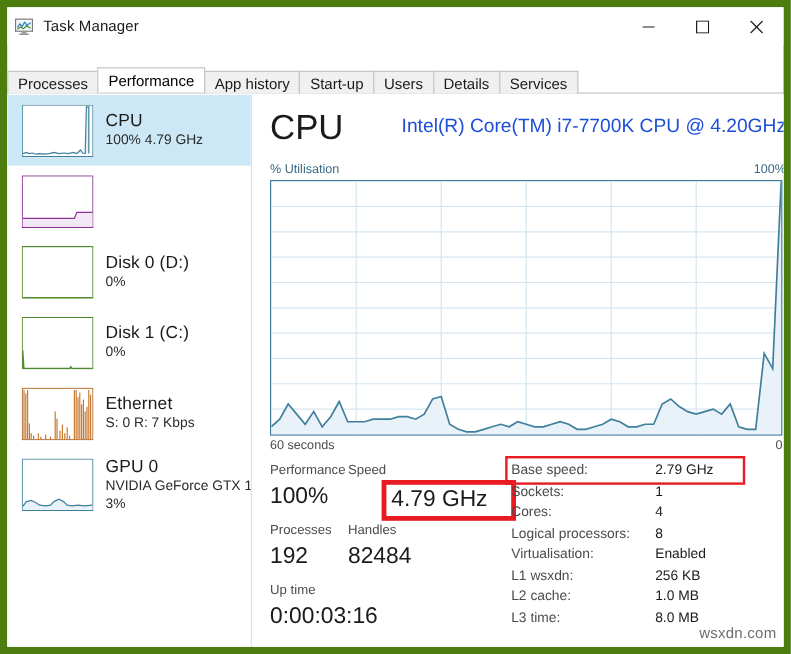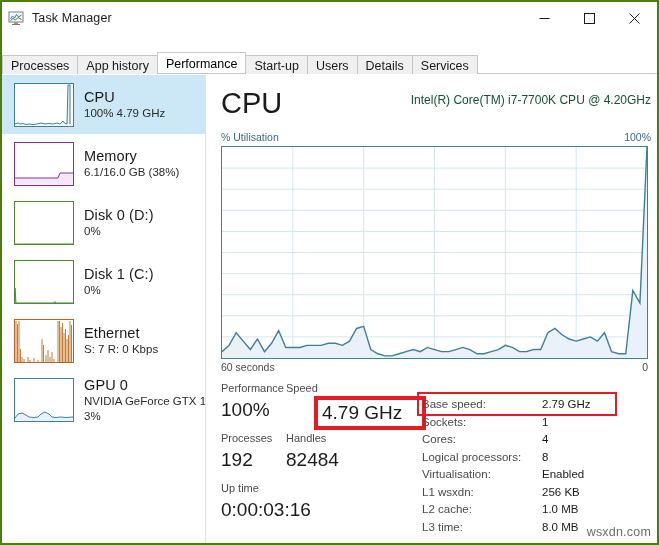--- a/index.html
+++ b/index.html
@@ -14,21 +14,21 @@
     font-family: "Liberation Sans", sans-serif;
     color: #1a1a1a;
     -webkit-font-smoothing: antialiased;
   }
 
   #window {
     position: relative;
     width: 659px;
     height: 545px;
     background: #ffffff;
-    border: 2px solid #4d7c0f;
+    border: 6px solid #4d7c0f;
     box-sizing: border-box;
     overflow: hidden;
   }
 
   
   #titlebar {
     position: absolute;
     left: 0; top: 0;
     width: 100%;
     height: 32px;
@@ -197,22 +197,22 @@
     left: 0; top: 0;
     font-size: 29px;
     font-weight: 300;
     color: #1b1b1b;
     line-height: 36px;
     letter-spacing: 0px;
   }
   #cpu-model {
     position: absolute;
     right: 0; top: 8px;
-    font-size: 12px;
-    color: #14532d;
+    font-size: 16px;
+    color: #1d4ed8;
     white-space: nowrap;
   }
 
   #graph-caption {
     position: absolute;
     left: 14px; top: 56px;
     width: 430px;
     height: 14px;
     font-size: 10.5px;
     color: #3a6a85;
@@ -283,21 +283,20 @@
     font-weight: 300;
     color: #1b1b1b;
     line-height: 27px;
   }
 
   
   #details {
     position: absolute;
     left: 215px; top: 305px;
     width: 232px;
-    margin-top: 16px;
   }
   .det-row {
     display: flex;
     line-height: 17.5px;
     height: 17.5px;
   }
   .det-label {
     width: 120px;
     font-size: 11.5px;
     color: #4b4b4b;
@@ -362,22 +361,22 @@
             <line x1="0.5" y1="0.5" x2="10.5" y2="10.5" stroke="#1b1b1b" stroke-width="1"></line>
             <line x1="10.5" y1="0.5" x2="0.5" y2="10.5" stroke="#1b1b1b" stroke-width="1"></line>
           </svg>
       </div>
     </div>
   </div>
 
 
   <div id="tabstrip">
     <div class="tab">Processes</div>
+    <div class="tab active">Performance</div>
     <div class="tab">App history</div>
-    <div class="tab active">Performance</div>
     <div class="tab">Start-up</div>
     <div class="tab">Users</div>
     <div class="tab">Details</div>
     <div class="tab">Services</div>
   </div>
 
   <div id="content">
 
     <div id="sidebar">
 
@@ -395,24 +394,20 @@
         </div>
       </div>
 
       <div class="side-item">
         <div class="side-thumb">
           <svg viewBox="0 0 60 44" preserveAspectRatio="none">
             <rect x="0.5" y="0.5" width="59" height="43" fill="#ffffff" stroke="#8b2f96" stroke-width="1"></rect>
             <path d="M1,43 L1,36 L44,36 L46,31 L59,31 L59,43 Z" fill="#f3e8f5" stroke="none"></path>
             <polyline points="1,36 44,36 46,31 59,31" fill="none" stroke="#8b2f96" stroke-width="1"></polyline>
           </svg>
-        </div>
-        <div class="side-labels">
-          <div class="side-title">Memory</div>
-          <div class="side-sub">6.1/16.0 GB (38%)</div>
         </div>
       </div>
 
       <div class="side-item">
         <div class="side-thumb">
           <svg viewBox="0 0 60 44" preserveAspectRatio="none">
             <rect x="0.5" y="0.5" width="59" height="43" fill="#ffffff" stroke="#4f8a2e" stroke-width="1"></rect>
             <polyline points="1,43 59,43" fill="none" stroke="#4f8a2e" stroke-width="1"></polyline>
           </svg>
         </div>
@@ -465,21 +460,21 @@
                 <line x1="51.5" y1="43" x2="51.5" y2="10"></line>
               <line x1="53" y1="43" x2="53" y2="20"></line>
                 <line x1="54.5" y1="43" x2="54.5" y2="16"></line>
               <line x1="56" y1="43" x2="56" y2="2"></line>
                 <line x1="57.5" y1="43" x2="57.5" y2="6"></line>
             </g>
           </svg>
         </div>
         <div class="side-labels">
           <div class="side-title">Ethernet</div>
-          <div class="side-sub">S: 7 R: 0 Kbps</div>
+          <div class="side-sub">S: 0 R: 7 Kbps</div>
         </div>
       </div>
 
       <div class="side-item">
         <div class="side-thumb">
           <svg viewBox="0 0 60 44" preserveAspectRatio="none">
             <rect x="0.5" y="0.5" width="59" height="43" fill="#ffffff" stroke="#3f7f9b" stroke-width="1"></rect>
             <path d="M1,43 L1,40 L4,36 L8,35 L12,37 L15,39 L20,39.5 L24,39 L27,36 L31,34 L35,36 L38,39 L42,39.5 L47,39 L52,39.5 L59,39 L59,43 Z" fill="#e8f2f8" stroke="none"></path>
             <polyline points="1,40 4,36 8,35 12,37 15,39 20,39.5 24,39 27,36 31,34 35,36 38,39 42,39.5 47,39 52,39.5 59,39" fill="none" stroke="#3f7f9b" stroke-width="1"></polyline>
           </svg>

